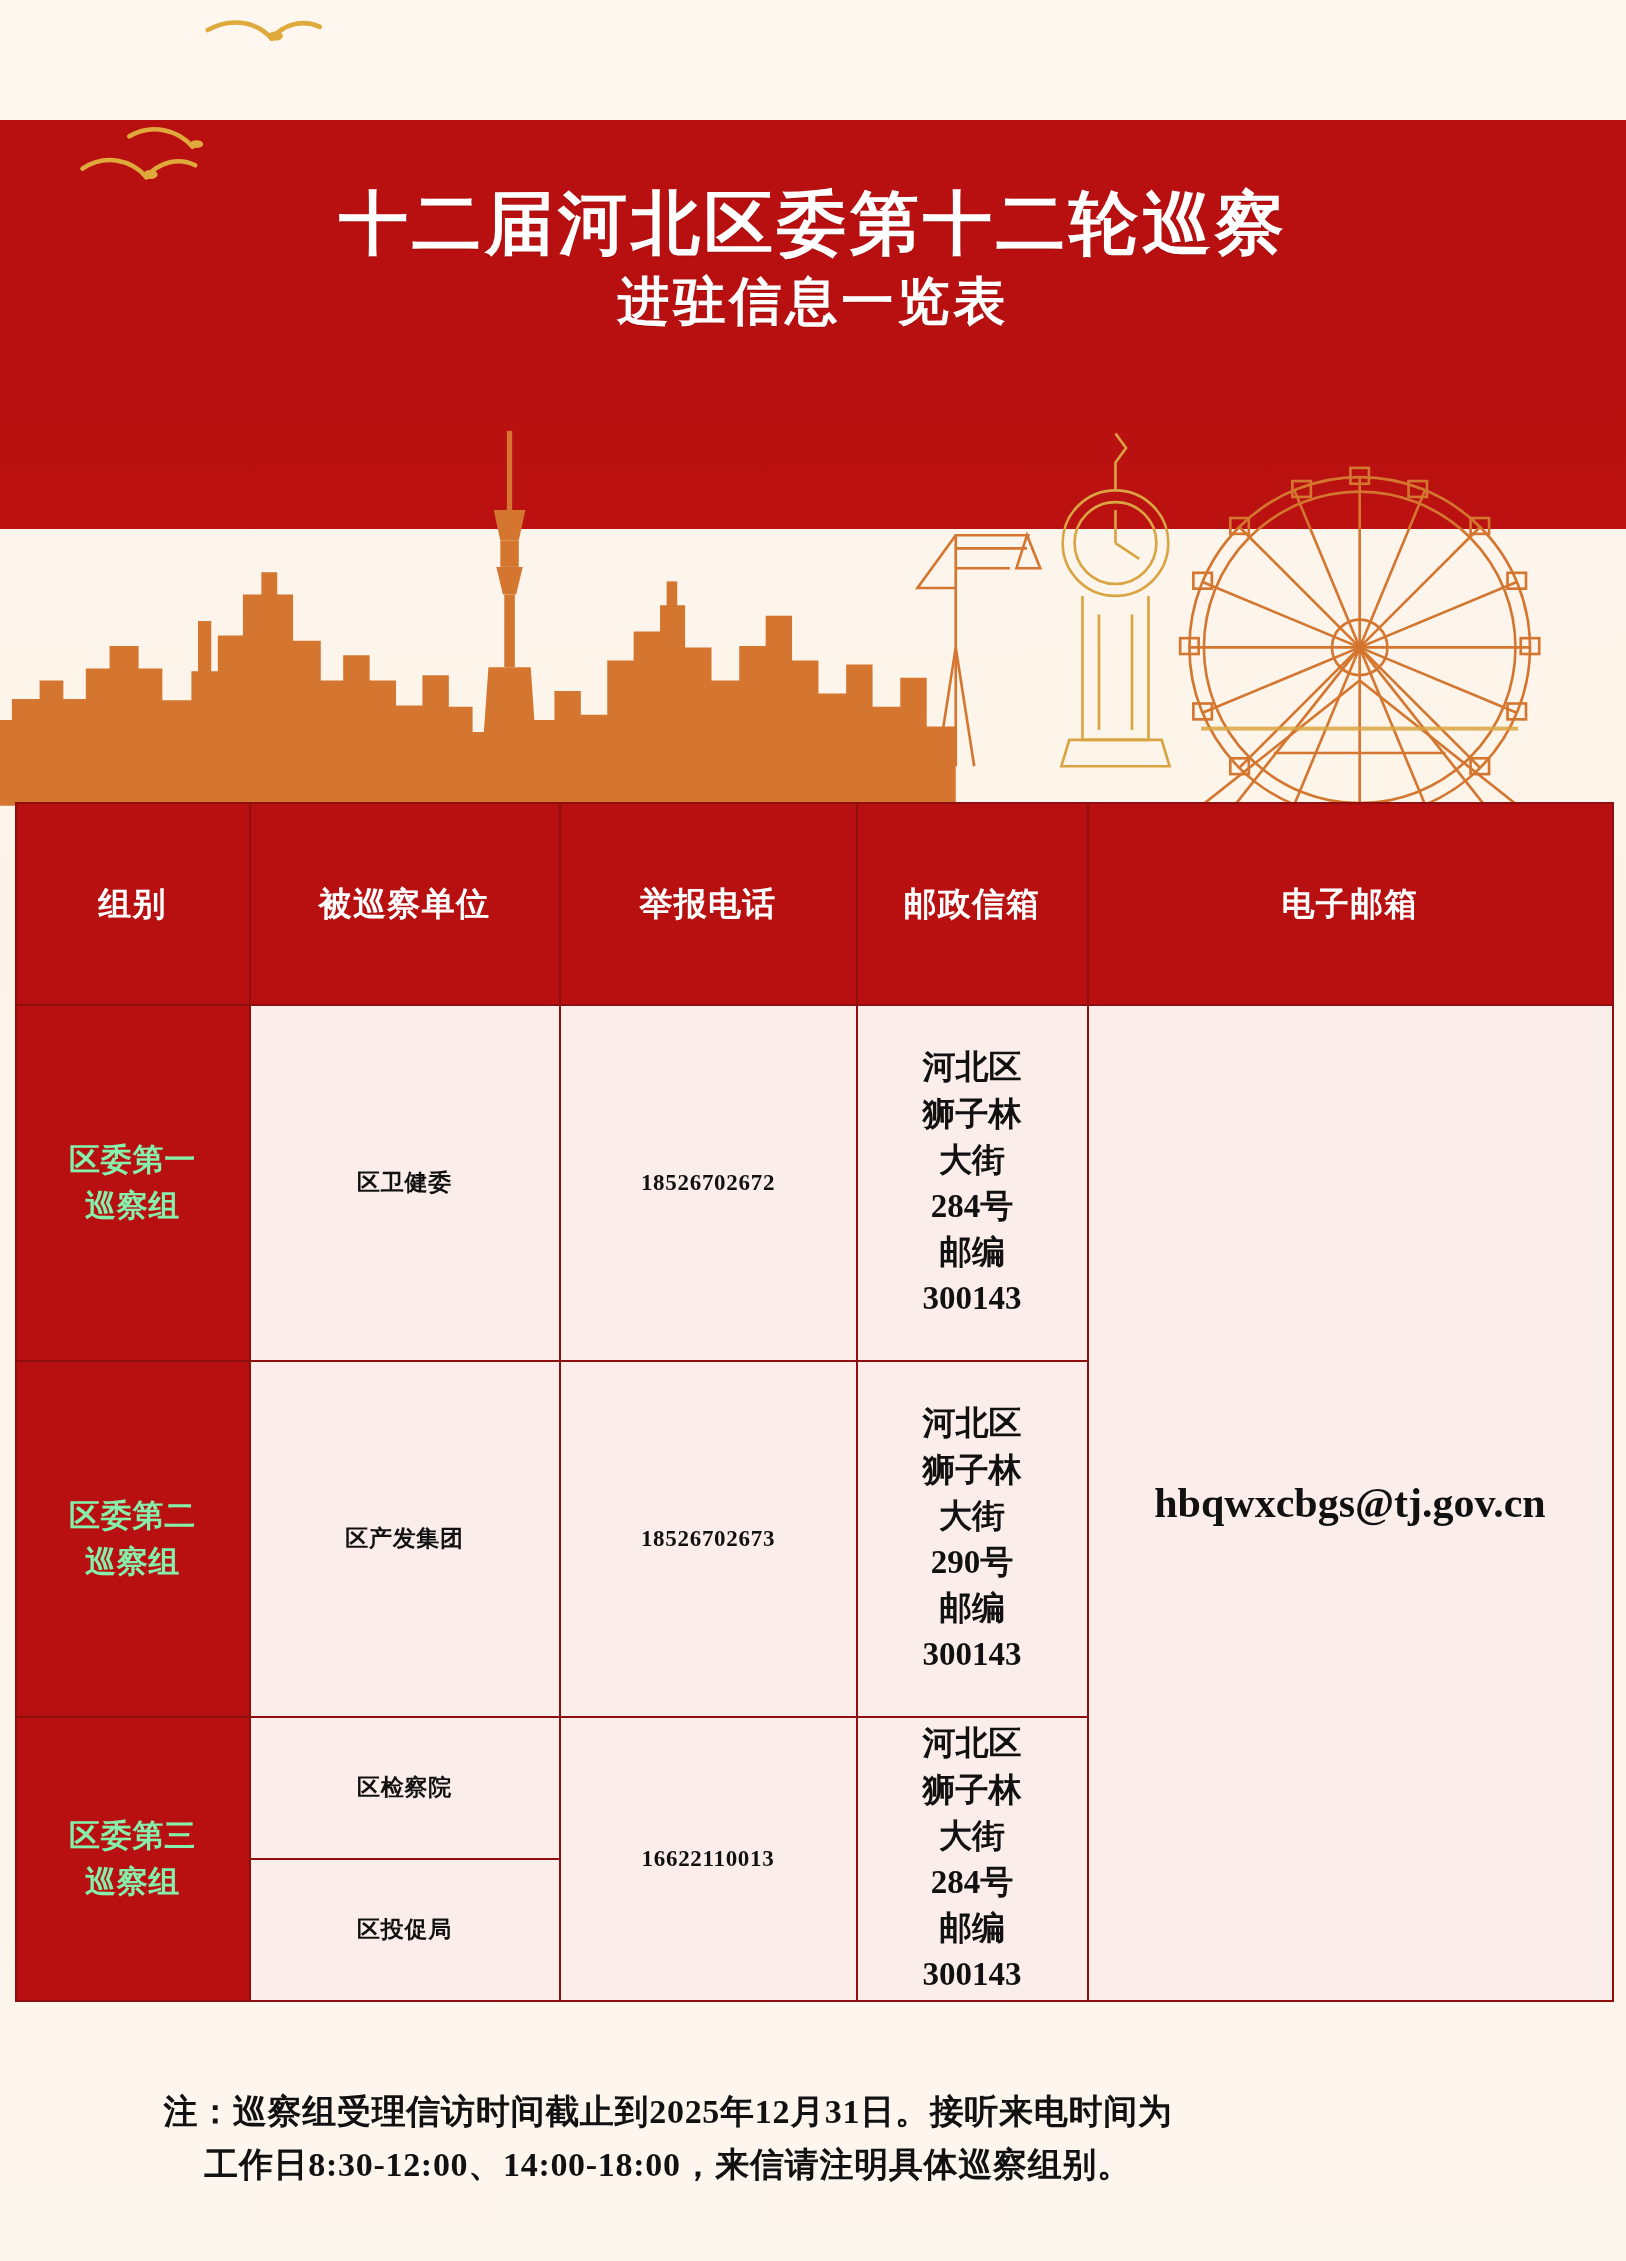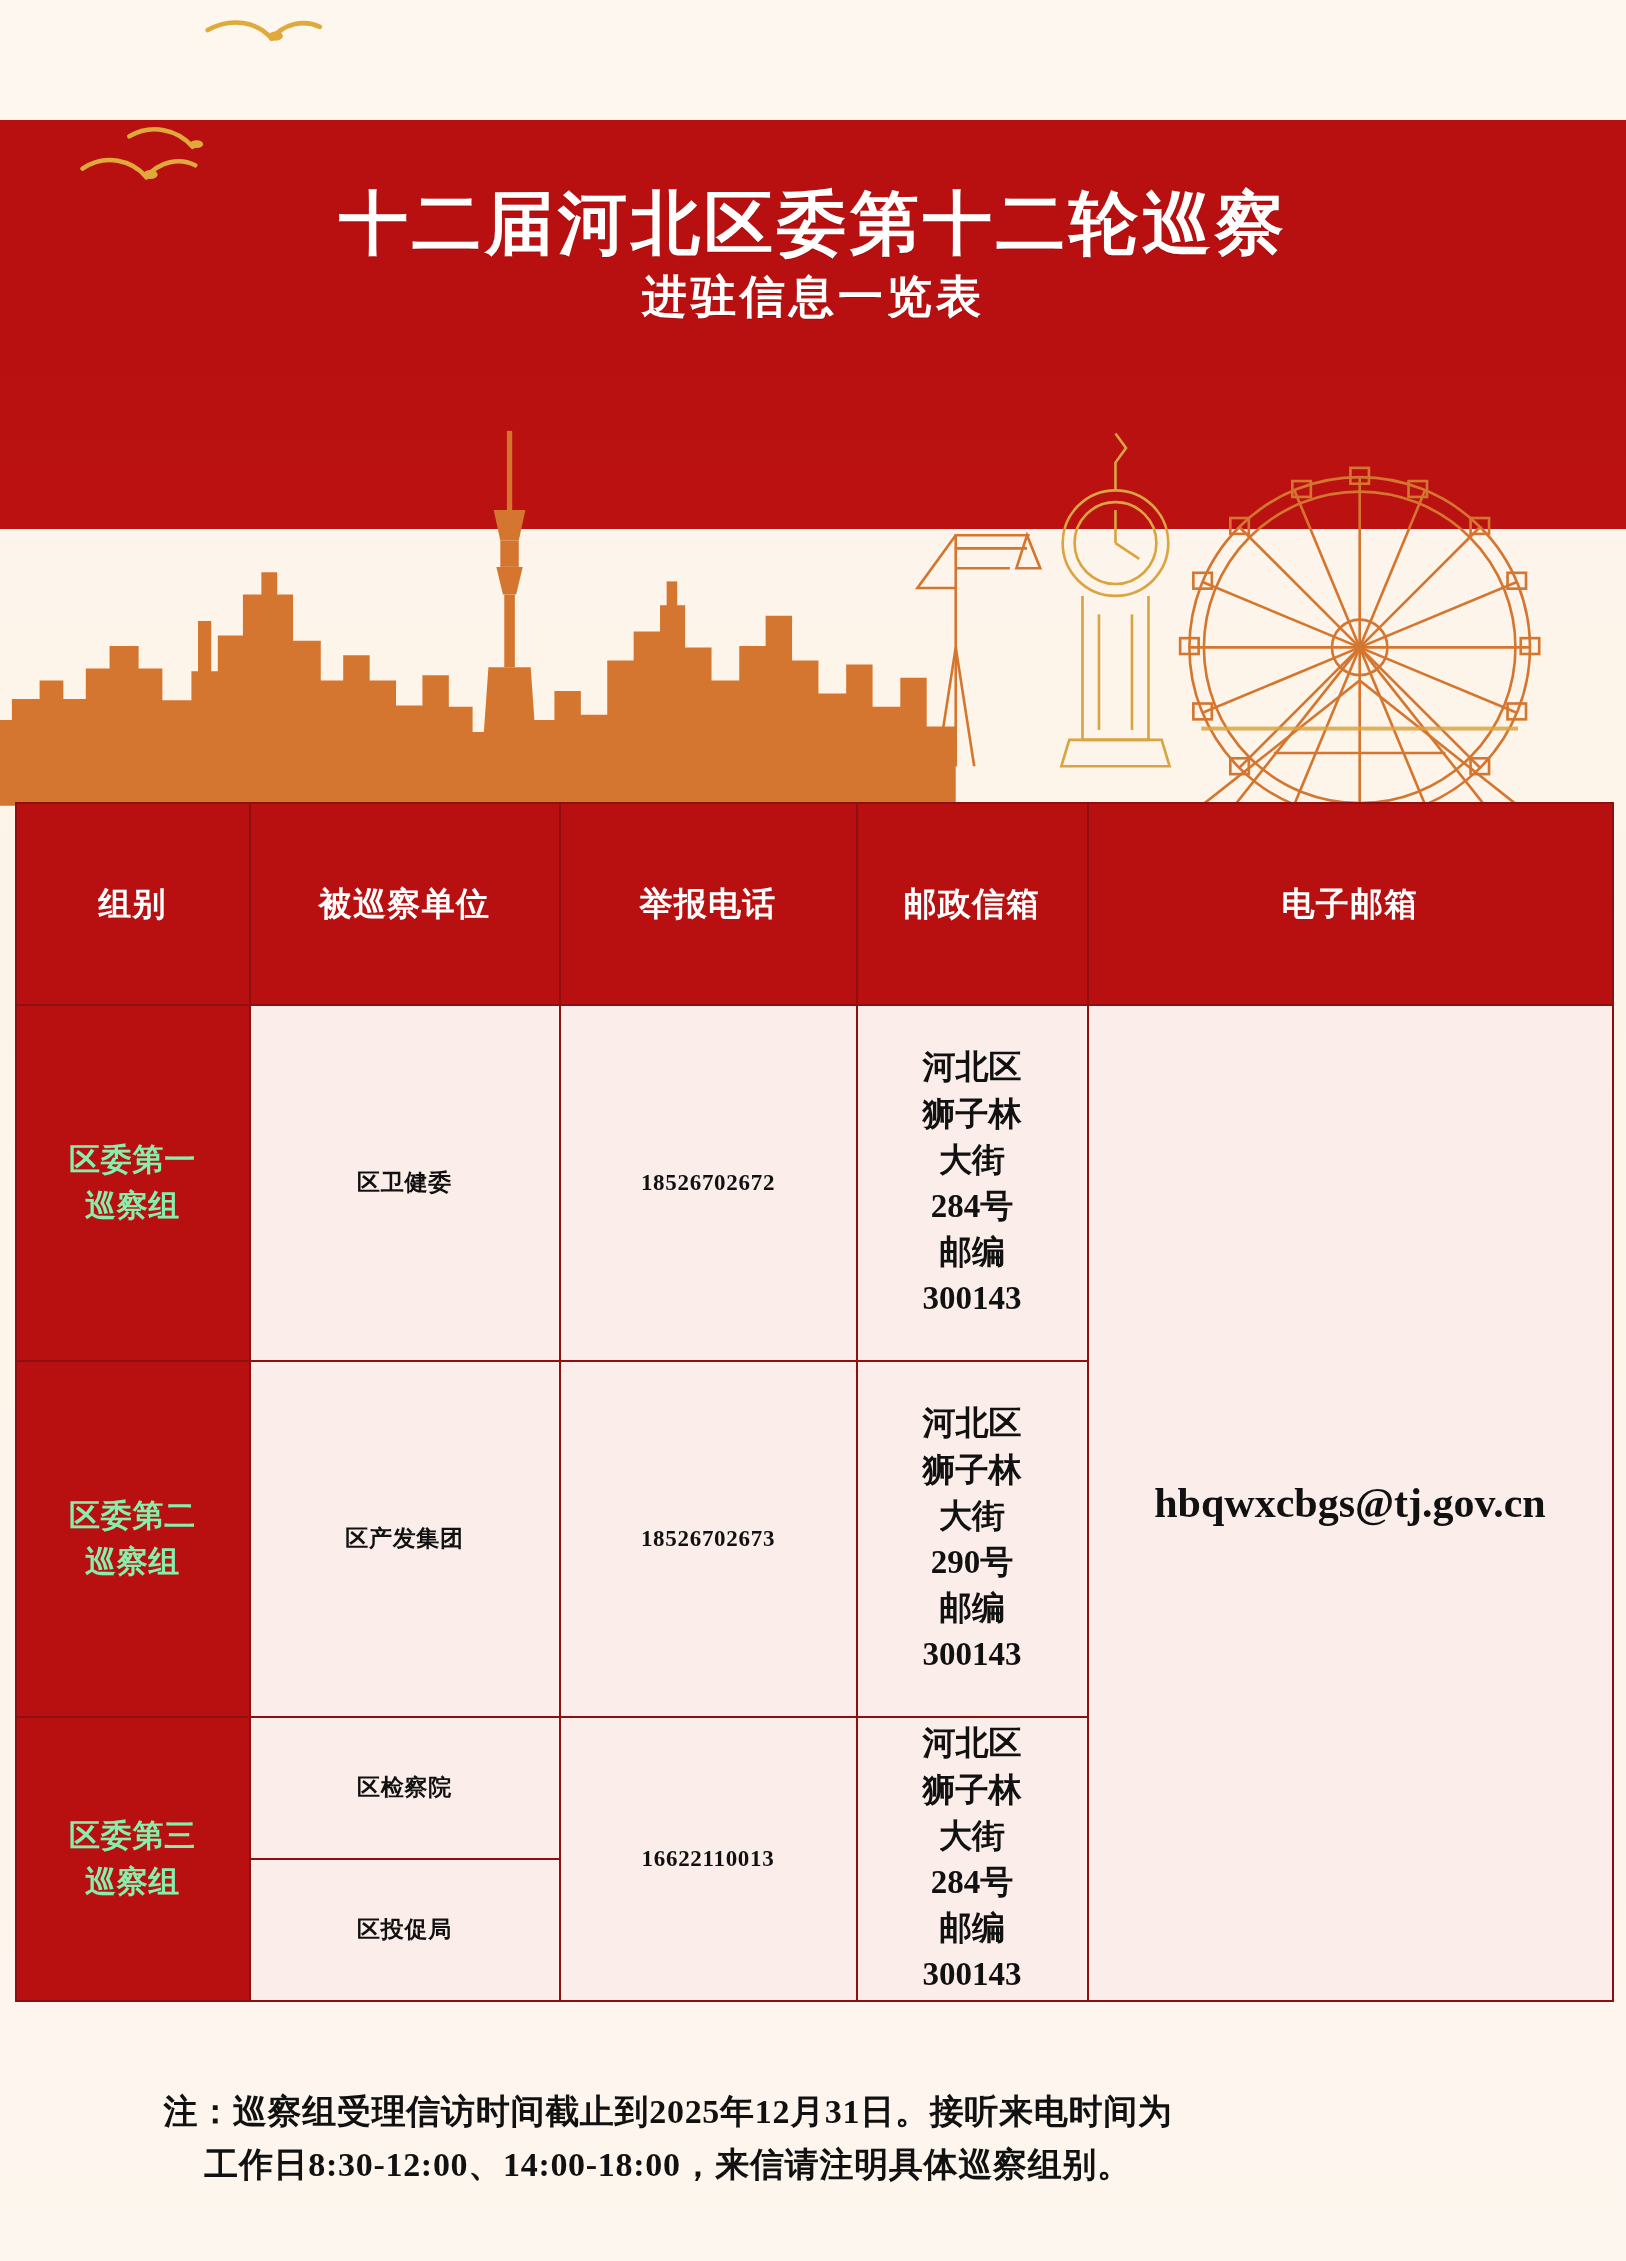--- a/index.html
+++ b/index.html
@@ -53,21 +53,21 @@
     font-size: 69px;
     letter-spacing: 4px;
     color: #ffffff;
     line-height: 1.25;
     text-shadow: 0 1.3px 0 rgba(120,0,0,0.35);
     text-align: center;
   }
   .title-line2 {
     font-family: "Liberation Serif", serif;
     font-weight: bold;
-    font-size: 45px;
+    font-size: 52px;
     letter-spacing: 4px;
     color: #ffffff;
     line-height: 1.35;
     text-shadow: 0 1.3px 0 rgba(120,0,0,0.35);
     text-align: center;
   }
 
   
   .birds {
     position: absolute;

